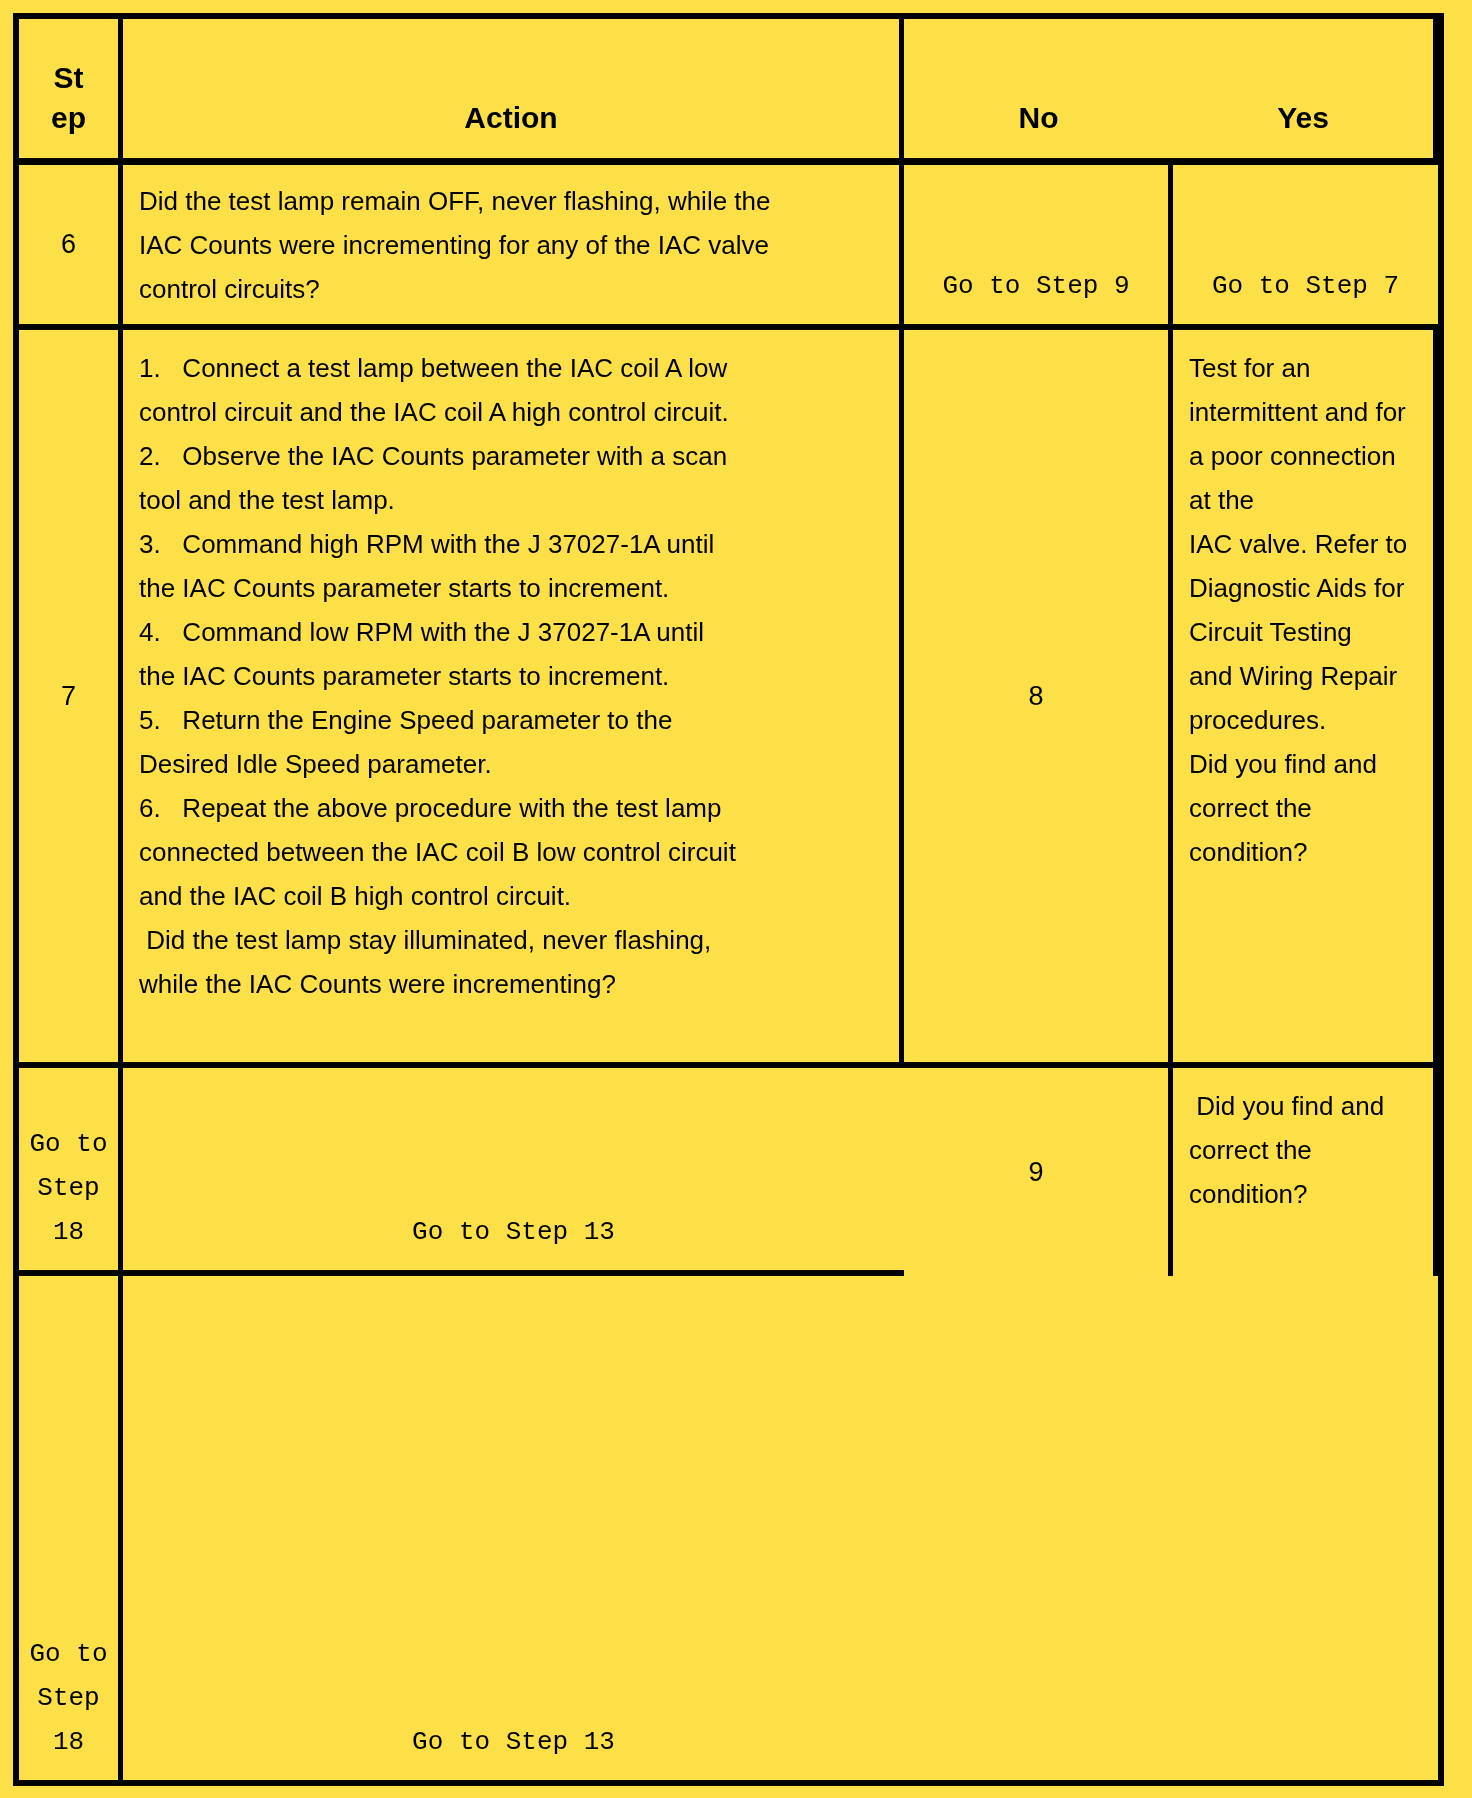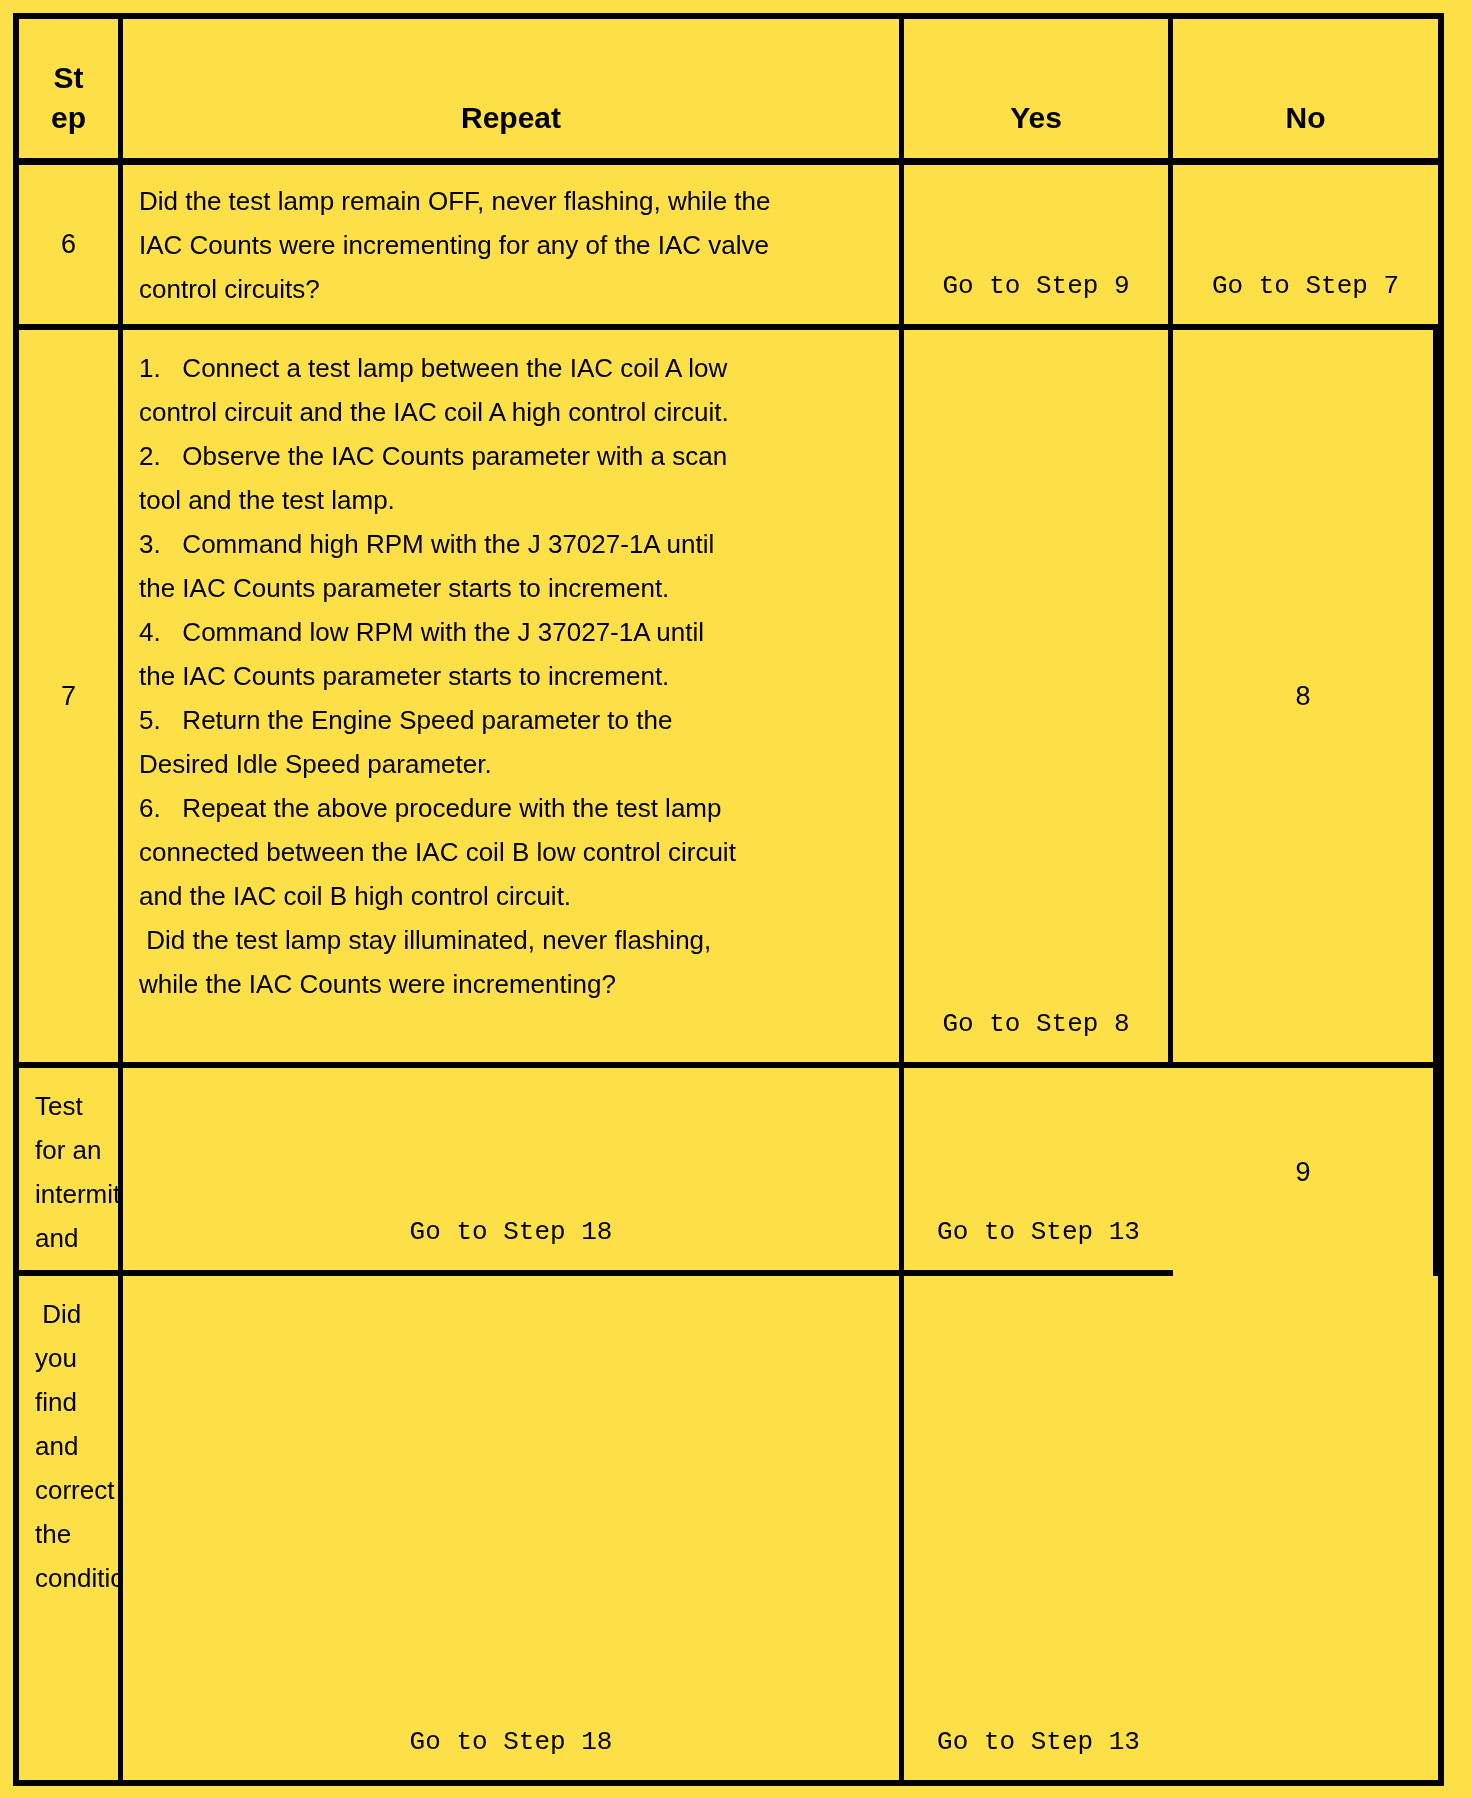--- a/index.html
+++ b/index.html
@@ -78,27 +78,27 @@
 <body>
 
 <div class="page">
   <div class="dtable">
 
     <div class="cell head">
       <span class="pre">St
 ep</span>
     </div>
     <div class="cell head">
-      <span class="pre">Repeat</span>
+      <span class="pre">Action</span>
+    </div>
+    <div class="cell head last-col">
+      <span class="pre">No</span>
     </div>
     <div class="cell head">
       <span class="pre">Yes</span>
-    </div>
-    <div class="cell head last-col">
-      <span class="pre">No</span>
     </div>
 
     <div class="cell step-cell">
       <span>6</span>
     </div>
     <div class="cell action-cell top-only">
       <span class="pre">Did the test lamp remain OFF, never flashing, while the
 IAC Counts were incrementing for any of the IAC valve
 control circuits?</span>
     </div>
@@ -122,23 +122,20 @@
 4.   Command low RPM with the J 37027-1A until
 the IAC Counts parameter starts to increment.
 5.   Return the Engine Speed parameter to the
 Desired Idle Speed parameter.
 6.   Repeat the above procedure with the test lamp
 connected between the IAC coil B low control circuit
 and the IAC coil B high control circuit.</span>
       <span class="pre"> Did the test lamp stay illuminated, never flashing,
 while the IAC Counts were incrementing?</span>
     </div>
-    <div class="cell goto-cell">
-      <span>Go to Step 8</span>
-    </div>
 
     <div class="cell step-cell">
       <span>8</span>
     </div>
     <div class="cell action-cell">
       <span class="pre">Test for an intermittent and for a poor connection at the
 IAC valve. Refer to Diagnostic Aids for Circuit Testing
 and Wiring Repair procedures.</span>
       <span class="pre">Did you find and correct the condition?</span>
     </div>

